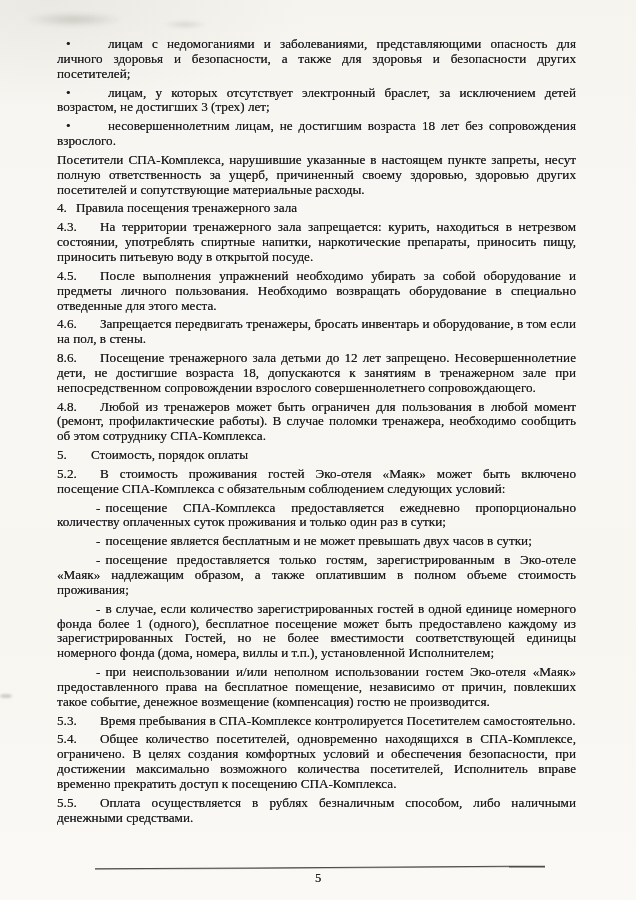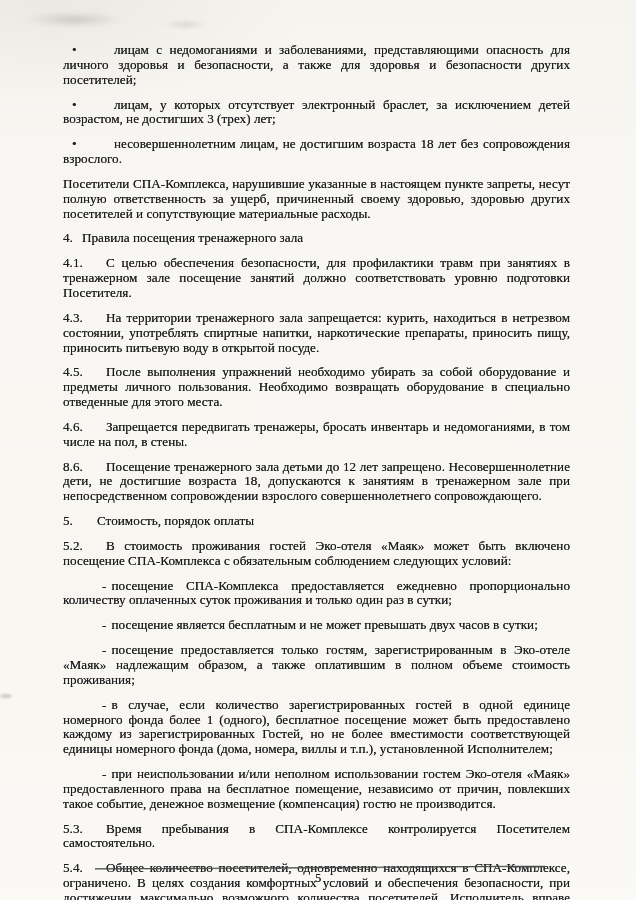--- a/index.html
+++ b/index.html
@@ -23,21 +23,21 @@
   .content {
     position: absolute;
     left: 53px;
     top: 33px;
     width: 527px;
     font-size: 13.2px;
     line-height: 14.85px;
     text-align: justify;
     text-shadow: 0 0 0.55px rgba(28,28,32,0.8);
   }
-  .content p { margin: 10px; padding: 0; }
+  .content p { margin: 4px; padding: 0; }
   .bullet-marker {
     display: inline-block;
     width: 51px;
     padding-left: 9px;
     box-sizing: border-box;
   }
   .clause-num {
     display: inline-block;
     width: 43px;
   }
@@ -105,32 +105,32 @@
     <p><span class="bullet-marker">•</span><span>лицам с недомоганиями и заболеваниями, представляющими опасность для личного здоровья и безопасности, а также для здоровья и безопасности других посетителей;</span></p>
 
     <p><span class="bullet-marker">•</span><span>лицам, у которых отсутствует электронный браслет, за исключением детей возрастом, не достигших 3 (трех) лет;</span></p>
 
     <p><span class="bullet-marker">•</span><span>несовершеннолетним лицам, не достигшим возраста 18 лет без сопровождения взрослого.</span></p>
 
     <p><span>Посетители СПА-Комплекса, нарушившие указанные в настоящем пункте запреты, несут полную ответственность за ущерб, причиненный своему здоровью, здоровью других посетителей и сопутствующие материальные расходы.</span></p>
 
     <p class="heading heading-4"><span class="clause-num">4.</span><span>Правила посещения тренажерного зала</span></p>
 
-    <p><span class="clause-num">4.1.</span><span>С целью обеспечения безопасности, для профилактики травм при занятиях в тренажерном зале посещение занятий должно соответствовать уровню подготовки Посетителя.</span></p>
 
 
     <p><span class="clause-num">4.3.</span><span>На территории тренажерного зала запрещается: курить, находиться в нетрезвом состоянии, употреблять спиртные напитки, наркотические препараты, приносить пищу, приносить питьевую воду в открытой посуде.</span></p>
 
 
     <p><span class="clause-num">4.5.</span><span>После выполнения упражнений необходимо убирать за собой оборудование и предметы личного пользования. Необходимо возвращать оборудование в специально отведенные для этого места.</span></p>
 
-    <p><span class="clause-num">4.6.</span><span>Запрещается передвигать тренажеры, бросать инвентарь и недомоганиями, в том числе на пол, в стены.</span></p>
+    <p><span class="clause-num">4.6.</span><span>Запрещается передвигать тренажеры, бросать инвентарь и оборудование, в том если на пол, в стены.</span></p>
 
     <p><span class="clause-num">8.6.</span><span>Посещение тренажерного зала детьми до 12 лет запрещено. Несовершеннолетние дети, не достигшие возраста 18, допускаются к занятиям в тренажерном зале при непосредственном сопровождении взрослого совершеннолетнего сопровождающего.</span></p>
 
+    <p><span class="clause-num">4.8.</span><span>Любой из тренажеров может быть ограничен для пользования в любой момент (ремонт, профилактические работы). В случае поломки тренажера, необходимо сообщить об этом сотруднику СПА-Комплекса.</span></p>
 
 
     <p class="heading heading-5"><span class="clause-num">5.</span><span>Стоимость, порядок оплаты</span></p>
 
 
     <p><span class="clause-num">5.2.</span><span>В стоимость проживания гостей Эко-отеля «Маяк» может быть включено посещение СПА-Комплекса с обязательным соблюдением следующих условий:</span></p>
 
     <p class="dash-item"><span class="dash-marker">-</span><span>посещение СПА-Комплекса предоставляется ежедневно пропорционально количеству оплаченных суток проживания и только один раз в сутки;</span></p>
 
     <p class="dash-item"><span class="dash-marker">-</span><span>посещение является бесплатным и не может превышать двух часов в сутки;</span></p>

